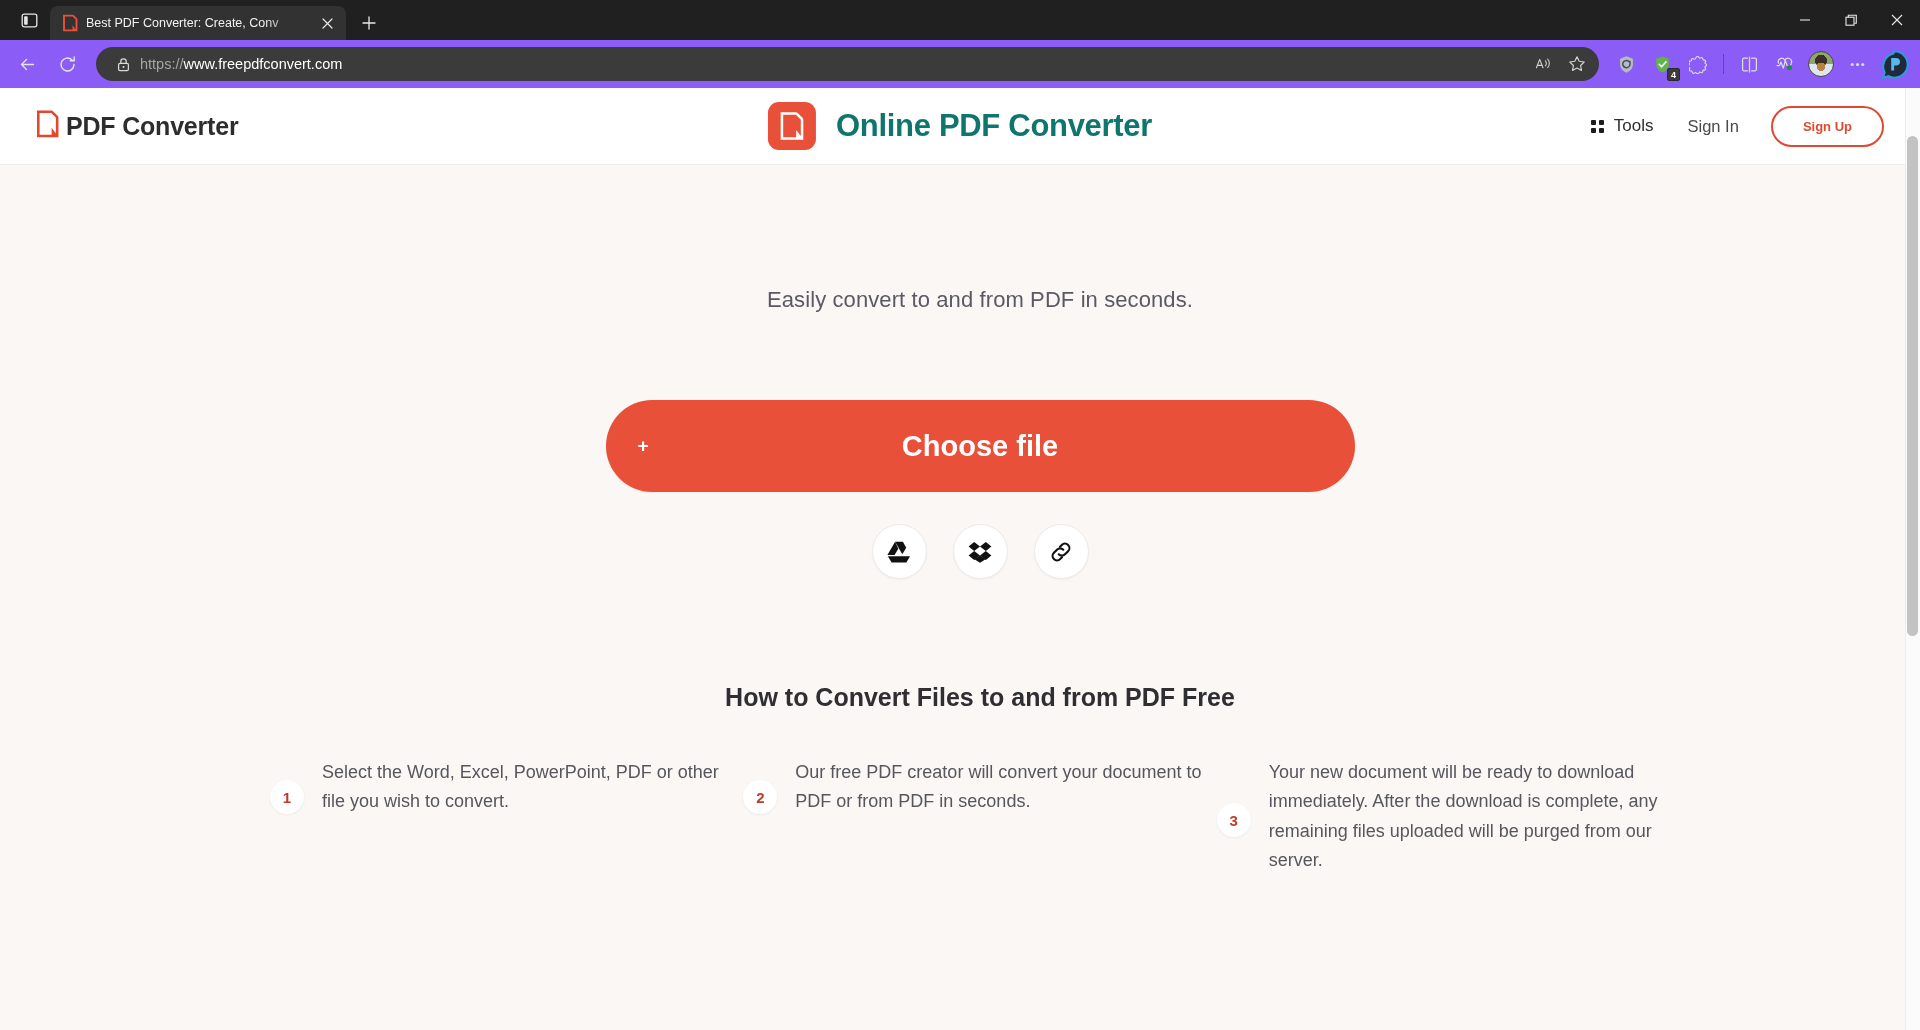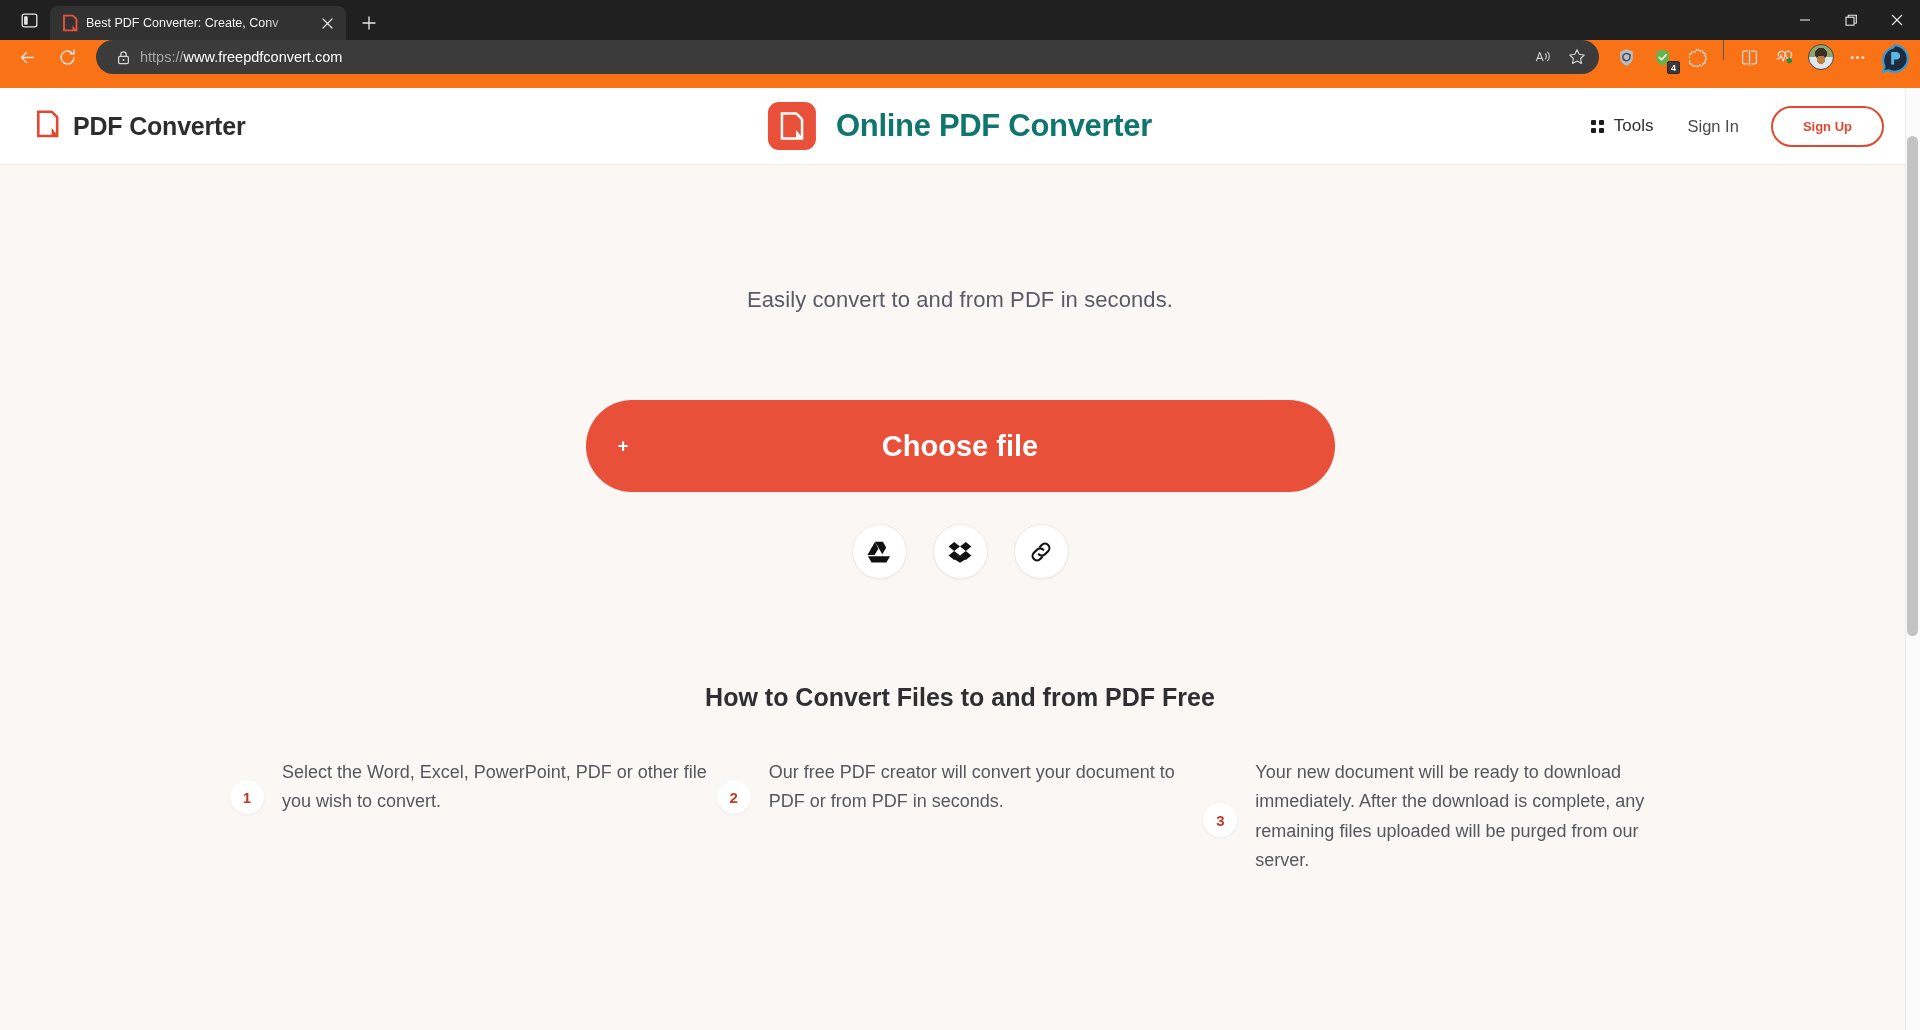--- a/index.html
+++ b/index.html
@@ -35,21 +35,21 @@
     flex: 1; -webkit-mask-image: linear-gradient(to right, #000 80%, transparent 100%);
     mask-image: linear-gradient(to right, #000 80%, transparent 100%);
   }
   .tab-close { width: 22px; height: 22px; display:flex; align-items:center; justify-content:center; color:#e8e8e8; flex:none; }
   .newtab { width: 34px; height: 34px; display:flex; align-items:center; justify-content:center; color:#e8e8e8; margin-left: 6px; flex:none; }
 
   .wincontrols { position: absolute; right: 0; top: 0; height: 40px; display: flex; }
   .wc { width: 46px; height: 40px; display:flex; align-items:center; justify-content:center; color:#e9e9e9; }
 
   .navbar {
-    height: 48px; background: #f97316; display: flex; align-items: flex-start;
+    height: 48px; background: #8b5cf6; display: flex; align-items: center;
     padding: 0 8px; gap: 2px; flex: none;
   }
   .navbtn { width: 38px; height: 34px; display:flex; align-items:center; justify-content:center; color:#e4e4e4; border-radius: 6px; flex:none; }
   .omnibox {
     flex: 1; height: 34px; background: #3b3b3b; border-radius: 18px;
     display: flex; align-items: center; padding: 0 6px 0 14px; margin: 0 8px;
     min-width: 0;
   }
   .lock { width: 26px; height: 26px; display:flex; align-items:center; justify-content:center; color:#d9d9d9; flex:none; }
   .url { font-size: 14.5px; color: #fff; margin-left: 4px; white-space: nowrap; overflow: hidden; }
@@ -75,21 +75,21 @@
   
   .viewport { flex: 1; background: #faf7f4; position: relative; overflow: hidden; display:flex; flex-direction: column;}
   .scrollbar-track { position:absolute; right:0; top:0; width:15px; height:100%; background:#fbfbfb; border-left:1px solid #ececec;}
   .scrollbar-thumb { position:absolute; right:2px; top:48px; width:11px; height:500px; background:#c3c3c3; border-radius:6px;}
 
   
   .site-header {
     height: 77px; background:#ffffff; display:flex; align-items:center;
     padding: 0 36px; flex:none; border-bottom: 1px solid #f0ece8; position: relative;
   }
-  .brand { display:flex; align-items:center; gap:13px; }
+  .brand { display:flex; align-items:center; gap:6px; }
   .brand-name { font-size: 25px; font-weight: bold; color:#2d2d2d; letter-spacing:-0.2px;}
   .center-brand {
     position:absolute; left:50%; transform:translateX(-50%);
     display:flex; align-items:center; gap:20px;
   }
   .center-logo {
     width:48px; height:48px; border-radius:11px; background:#e8503a;
     display:flex; align-items:center; justify-content:center; flex:none;
   }
   .center-title { font-size: 31px; font-weight:bold; color:#0f766e; letter-spacing:-0.3px;}
@@ -98,21 +98,21 @@
   .dotgrid { display:grid; grid-template-columns: 5px 5px; grid-template-rows: 5px 5px; gap:3px; flex:none;}
   .dotgrid i { background:#1d1d1d; border-radius:1px; display:block; width:5px; height:5px;}
   .signin-link { font-size:16.5px; color:#4a4a4a; padding: 8px 20px; margin-right: 12px;}
   .signup-btn {
     border: 2px solid #e0492f; color:#e0492f; font-weight:bold; font-size:13px;
     border-radius: 26px; padding: 11px 30px; background:transparent; cursor:pointer;
     font-family: "Liberation Sans", sans-serif;
   }
 
   
-  .page-body { flex:1; background:#faf7f4; padding-top: 0; position:relative;}
+  .page-body { flex:1; background:#faf7f4; padding-top: 0; position:relative;padding-left:40px;}
   .tagline { text-align:center; font-size:22px; color:#5a5a66; margin-top: 122px; letter-spacing:0.1px;}
   .choose-wrap { display:flex; justify-content:center; margin-top: 87px;}
   .choose-btn {
     width: 749px; height: 92px; background:#e8503a; border-radius: 46px;
     display:flex; align-items:center; position:relative; border:none; cursor:pointer;
     box-shadow: 0 1px 2px rgba(0,0,0,0.05);
   }
   .plus-sign { position:absolute; left: 32px; color:#fff; font-size: 19px; font-weight:bold;}
   .choose-label { width:100%; text-align:center; color:#fff; font-size:29px; font-weight:bold; font-family:"Liberation Sans", sans-serif;}
 

